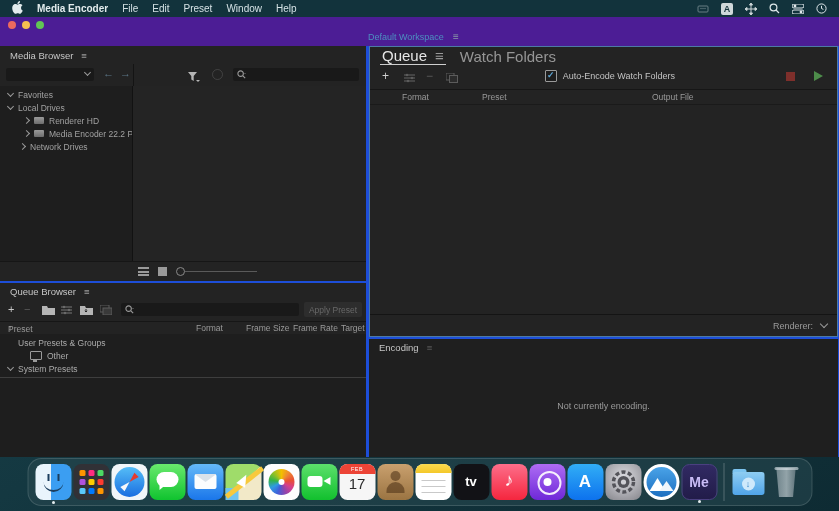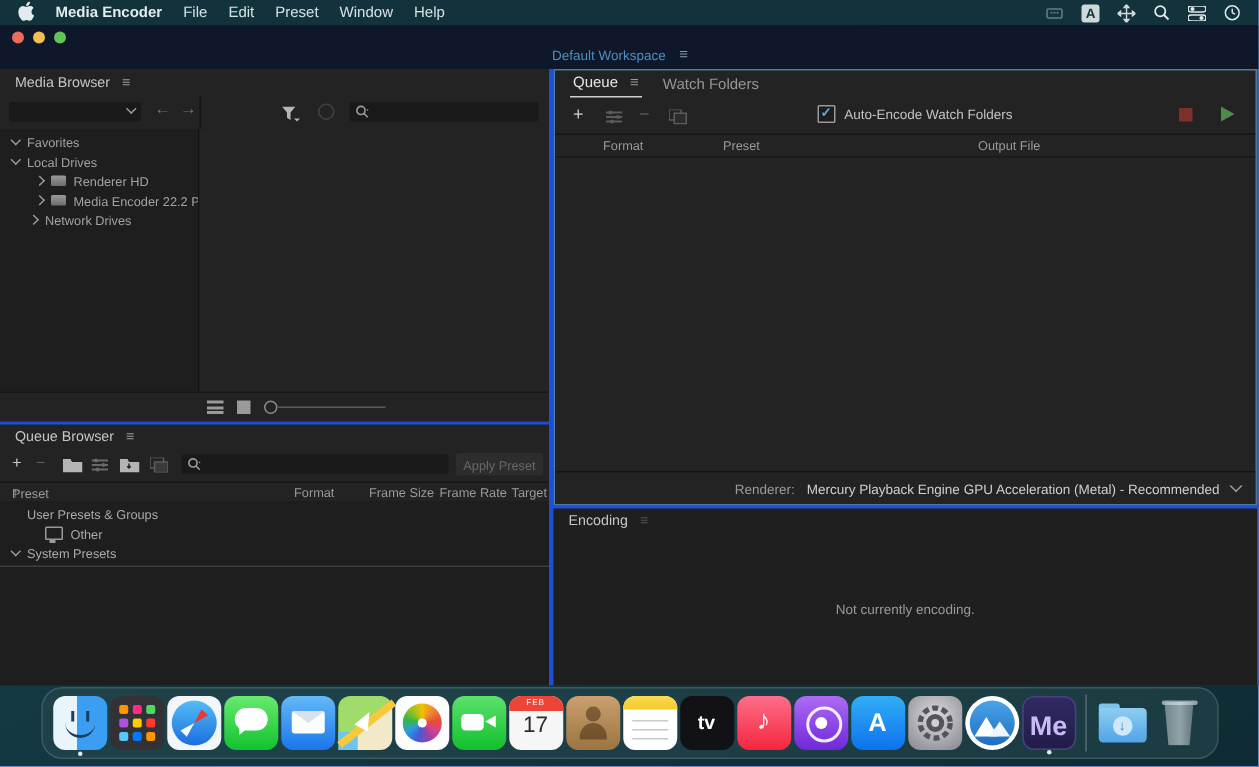--- a/index.html
+++ b/index.html
@@ -13,21 +13,21 @@
     color:#e2ebed;font-size:10px;}
   .menubar .appname{font-weight:bold;}
   .menubar .mitem{color:#d5e2e5;}
   .mb-right{margin-left:auto;display:flex;align-items:center;gap:12px;}
   .mb-right svg{display:block;}
   .inputsrc{width:12px;height:12px;background:#cfd8da;border-radius:2px;color:#15333b;
     font-size:9px;font-weight:bold;display:flex;align-items:center;justify-content:center;}
 
   
   .window{position:absolute;top:17px;left:0;width:839px;height:440px;background:#0b0b0b;}
-  .titlebar{position:absolute;top:0;left:0;right:0;height:29px;background:#0f172a;
+  .titlebar{position:absolute;top:0;left:0;right:0;height:29px;background:#4c1d95;
     border-bottom:3px solid #bef264;text-align:center;}
   .tl{position:absolute;top:4px;width:8px;height:8px;border-radius:50%;}
   .tl.red{left:8px;background:#ec6a5e;}
   .tl.yellow{left:22px;background:#f4bf4f;}
   .tl.green{left:36px;background:#61c554;}
   .workspace{position:absolute;left:368px;top:14px;font-size:9px;color:#4d8fc0;
     display:flex;align-items:center;gap:9px;}
   .workspace .ham{color:#8a9aa5;font-size:10px;}
 
   .panelwrap{position:absolute;top:29px;left:0;right:0;bottom:0;background:#1d4ed8;}
@@ -88,21 +88,21 @@
   .pb-cols span{position:absolute;top:1px;}
   .pb-rows{position:absolute;top:51px;bottom:0;left:0;right:0;background:#1e1e1e;
     font-size:8.5px;color:#ababab;padding-top:2px;}
   .prow{height:13px;display:flex;align-items:center;gap:5px;}
   .monitor{display:inline-block;width:10px;height:7px;border:1px solid #9a9a9a;border-radius:1px;
     position:relative;flex:0 0 auto;}
   .monitor i{position:absolute;left:2px;bottom:-3px;width:4px;height:2px;background:#9a9a9a;}
   .pb-div{height:1px;background:#3e3e3e;margin-top:2px;}
 
   
-  .q-tabs{height:18px;display:flex;align-items:center;padding:0 10px;font-size:10px;}
+  .q-tabs{height:18px;display:flex;align-items:center;padding:0 10px;font-size:15px;}
   .q-tab-active{color:#e6e6e6;display:flex;gap:8px;align-items:center;height:100%;
     border-bottom:1px solid #cfcfcf;box-sizing:border-box;padding:0 2px;}
   .q-tab{color:#969696;margin-left:14px;}
   .q-toolbar{height:24px;position:relative;border-bottom:1px solid #161616;}
   .q-ic{position:absolute;top:4px;color:#d0d0d0;font-size:12px;}
   .q-ic.dim{color:#5c5c5c;}
   .autoenc{position:absolute;right:162px;top:5px;display:flex;align-items:center;gap:6px;
     font-size:9px;color:#c3c3c3;}
   .cbx{width:10px;height:10px;background:#1d1d1d;border:1px solid #9a9a9a;border-radius:1px;
     color:#5fa8d8;font-size:9px;line-height:9px;text-align:center;font-weight:bold;}
@@ -198,21 +198,21 @@
   .di.appstore .a{left:0;right:0;top:8px;text-align:center;font-size:17px;font-weight:bold;color:#fff;position:absolute;}
   .di.sysprefs{background:radial-gradient(circle at 50% 38%,#dcdce1,#85858b);}
   .di.installer{background:transparent;}
   .di.installer .outer{inset:0;border-radius:50%;background:#fff;}
   .di.installer .inner{inset:3px;border-radius:50%;background:linear-gradient(180deg,#4aa3e8,#1d6fc0);overflow:hidden;}
   .di.installer .m1{left:3px;bottom:6px;width:0;height:0;border-left:8px solid transparent;
     border-right:8px solid transparent;border-bottom:13px solid #fff;}
   .di.installer .m2{left:13px;bottom:6px;width:0;height:0;border-left:7px solid transparent;
     border-right:7px solid transparent;border-bottom:10px solid #eef5fb;}
   .di.me{background:linear-gradient(180deg,#312a63,#221c49);border:1px solid #4a4080;box-sizing:border-box;}
-  .di.me .metext{left:0;right:0;top:9px;text-align:center;font-size:18px;font-weight:bold;color:#c9bcf6;position:absolute;}
+  .di.me .metext{left:0;right:0;top:9px;text-align:center;font-size:14px;font-weight:bold;color:#c9bcf6;position:absolute;}
   .di.downloads{background:transparent;}
   .di.downloads .tab{left:2px;top:5px;width:14px;height:5px;background:#7cc4f0;border-radius:2px 2px 0 0;}
   .di.downloads .body2{left:2px;top:8px;right:2px;bottom:5px;background:linear-gradient(180deg,#8ecdf2,#50a4e8);border-radius:3px;}
   .di.downloads .dl{left:50%;top:55%;transform:translate(-50%,-50%);width:13px;height:13px;
     border-radius:50%;background:#cfe9fb;color:#2d7fc4;font-size:9px;line-height:13px;text-align:center;}
   .di.trash{background:transparent;}
   .di.trash .can{left:7px;top:4px;width:22px;height:29px;
     background:linear-gradient(90deg,rgba(190,200,206,.5),rgba(225,232,236,.6),rgba(160,170,176,.45));
     clip-path:polygon(6% 0,94% 0,82% 100%,18% 100%);}
   .di.trash .rim{left:6px;top:3px;width:24px;height:3px;background:rgba(210,220,226,.65);border-radius:2px;}
@@ -467,21 +467,20 @@
           <span class="stopbtn"></span>
           <span class="playbtn"></span>
         </div>
         <div class="q-cols">
           <span style="left:32px">Format</span>
           <span style="left:112px">Preset</span>
           <span style="left:282px">Output File</span>
         </div>
         <div class="q-renderer">
           <span class="lbl">Renderer:</span>
-          <span class="val">Mercury Playback Engine GPU Acceleration (Metal) - Recommended</span>
           <i class="ddchev"></i>
         </div>
       </div>
 
       <div class="panel" id="encoding-panel">
         <div class="p-header" style="height:16px">
           <span>Encoding</span>
           <i class="ham" style="color:#555">≡</i>
         </div>
         <div class="enc-status">Not currently encoding.</div>

